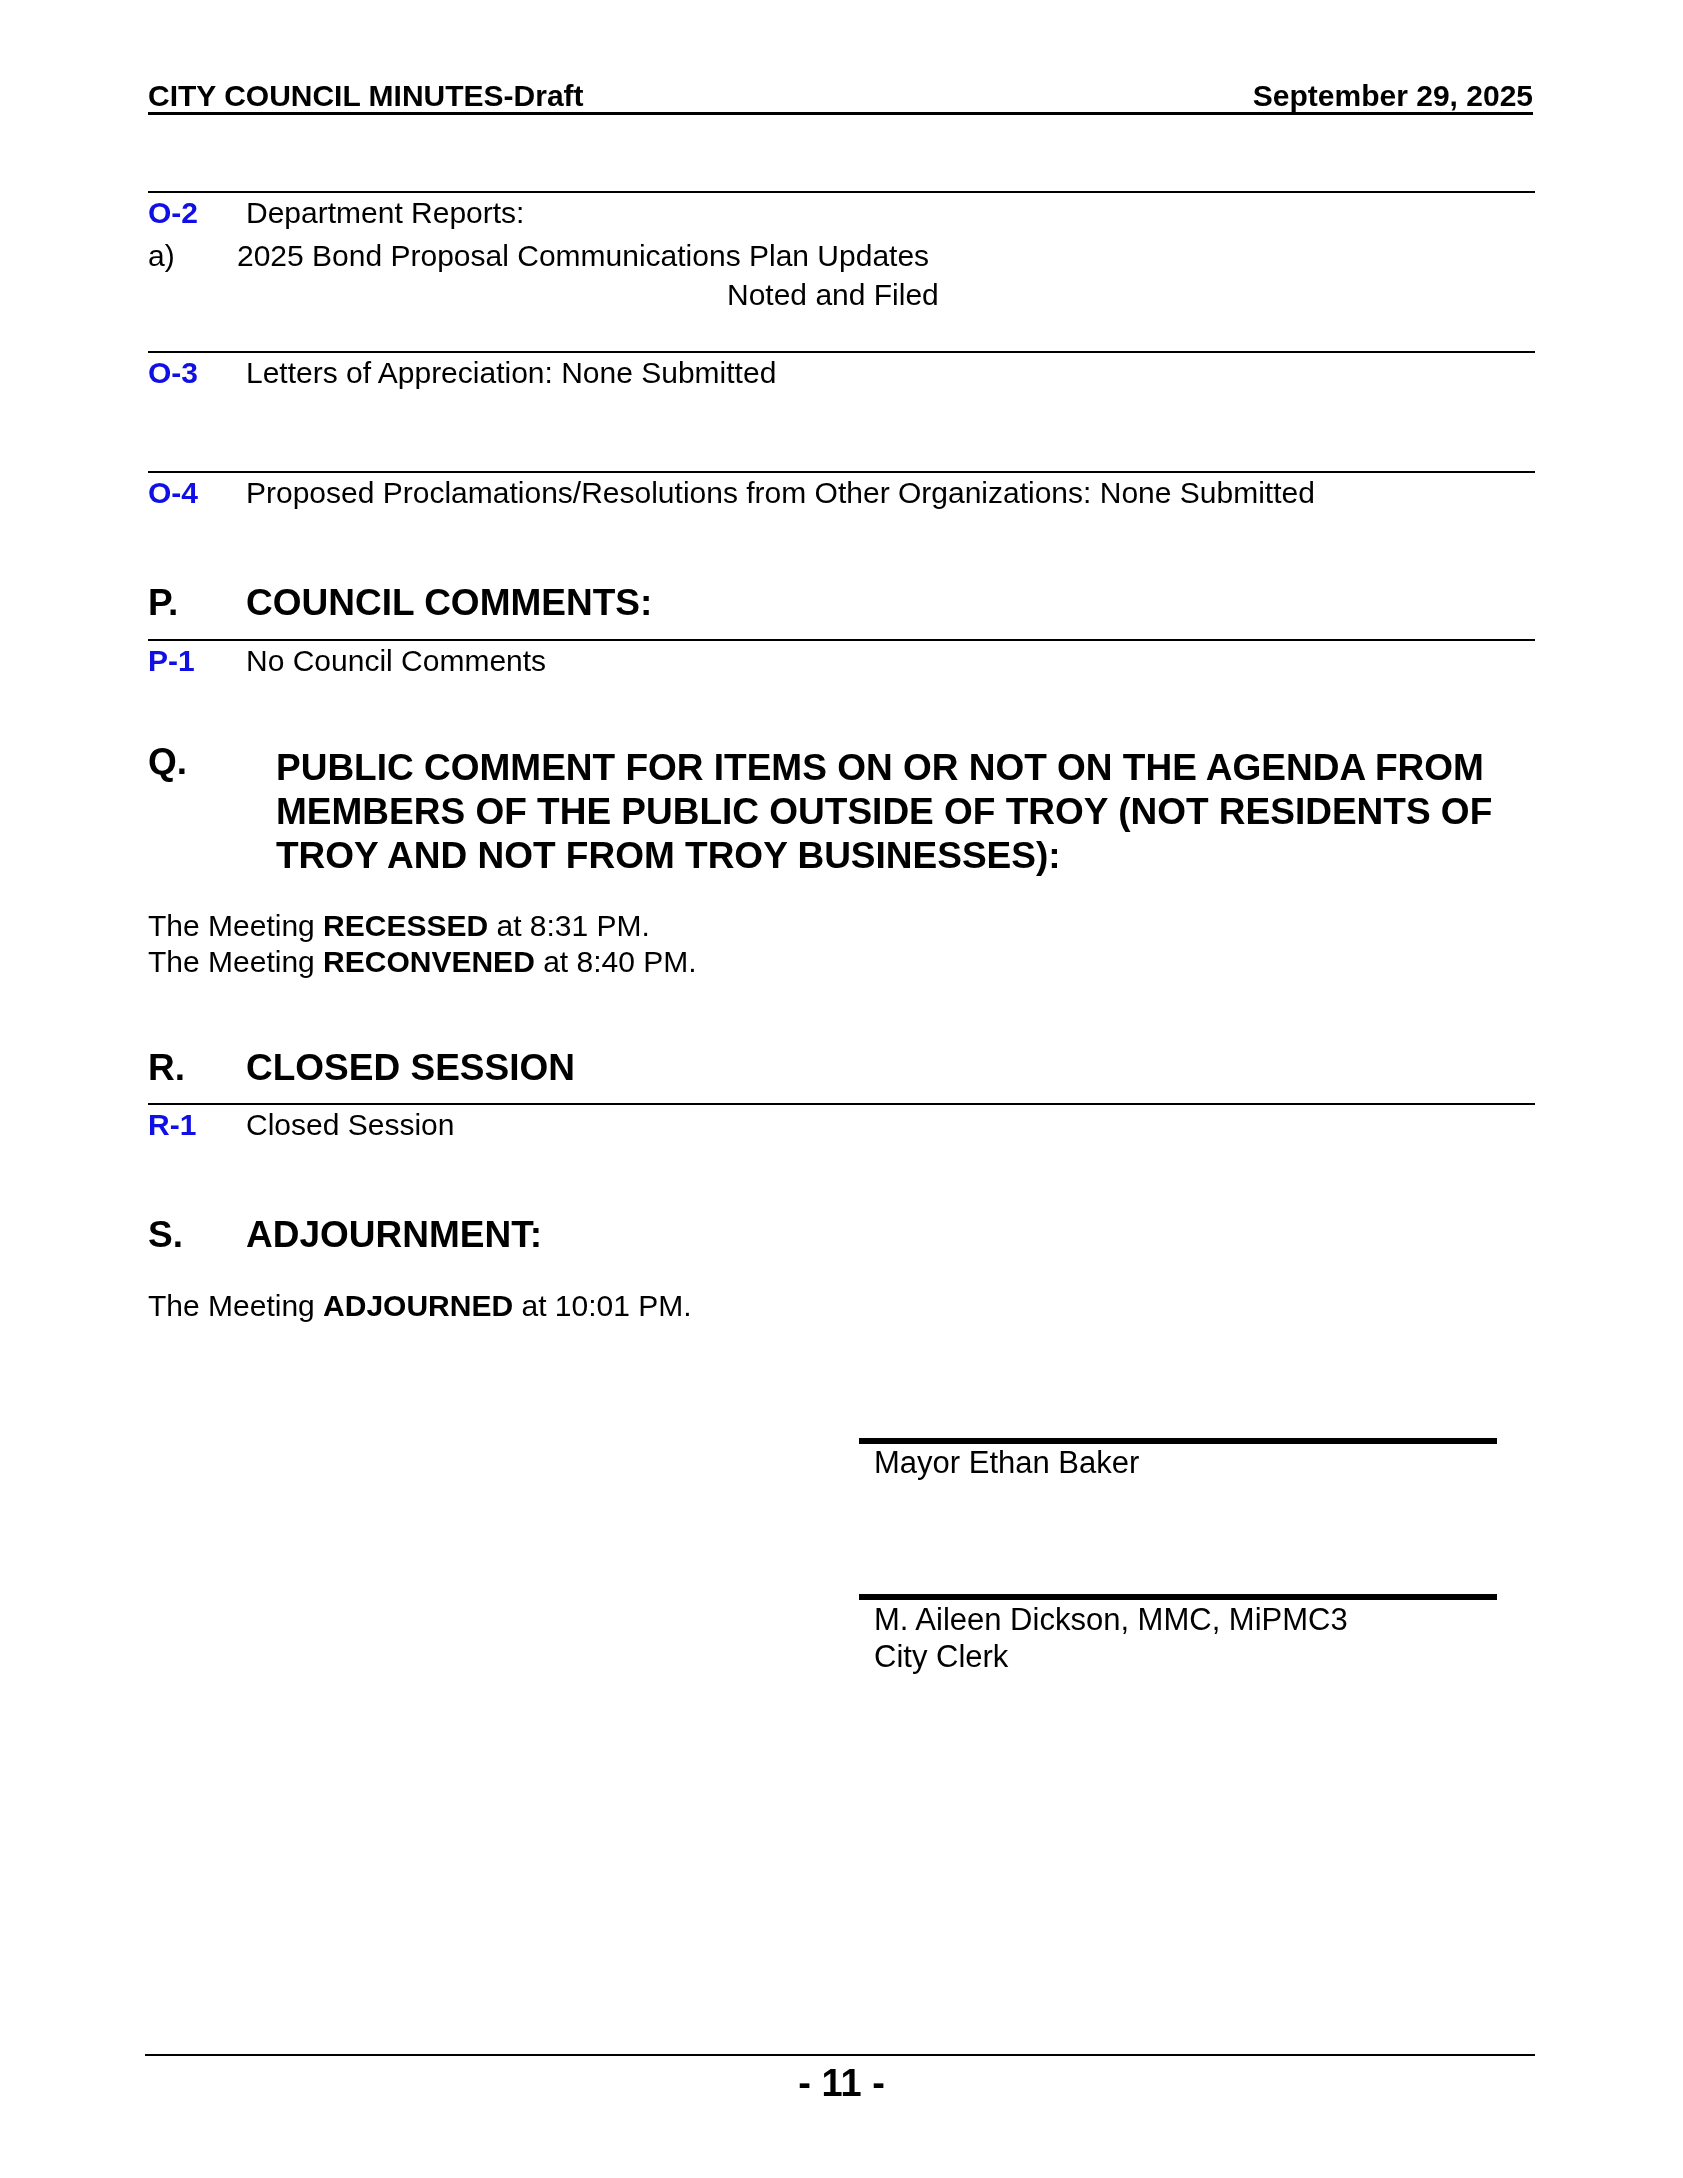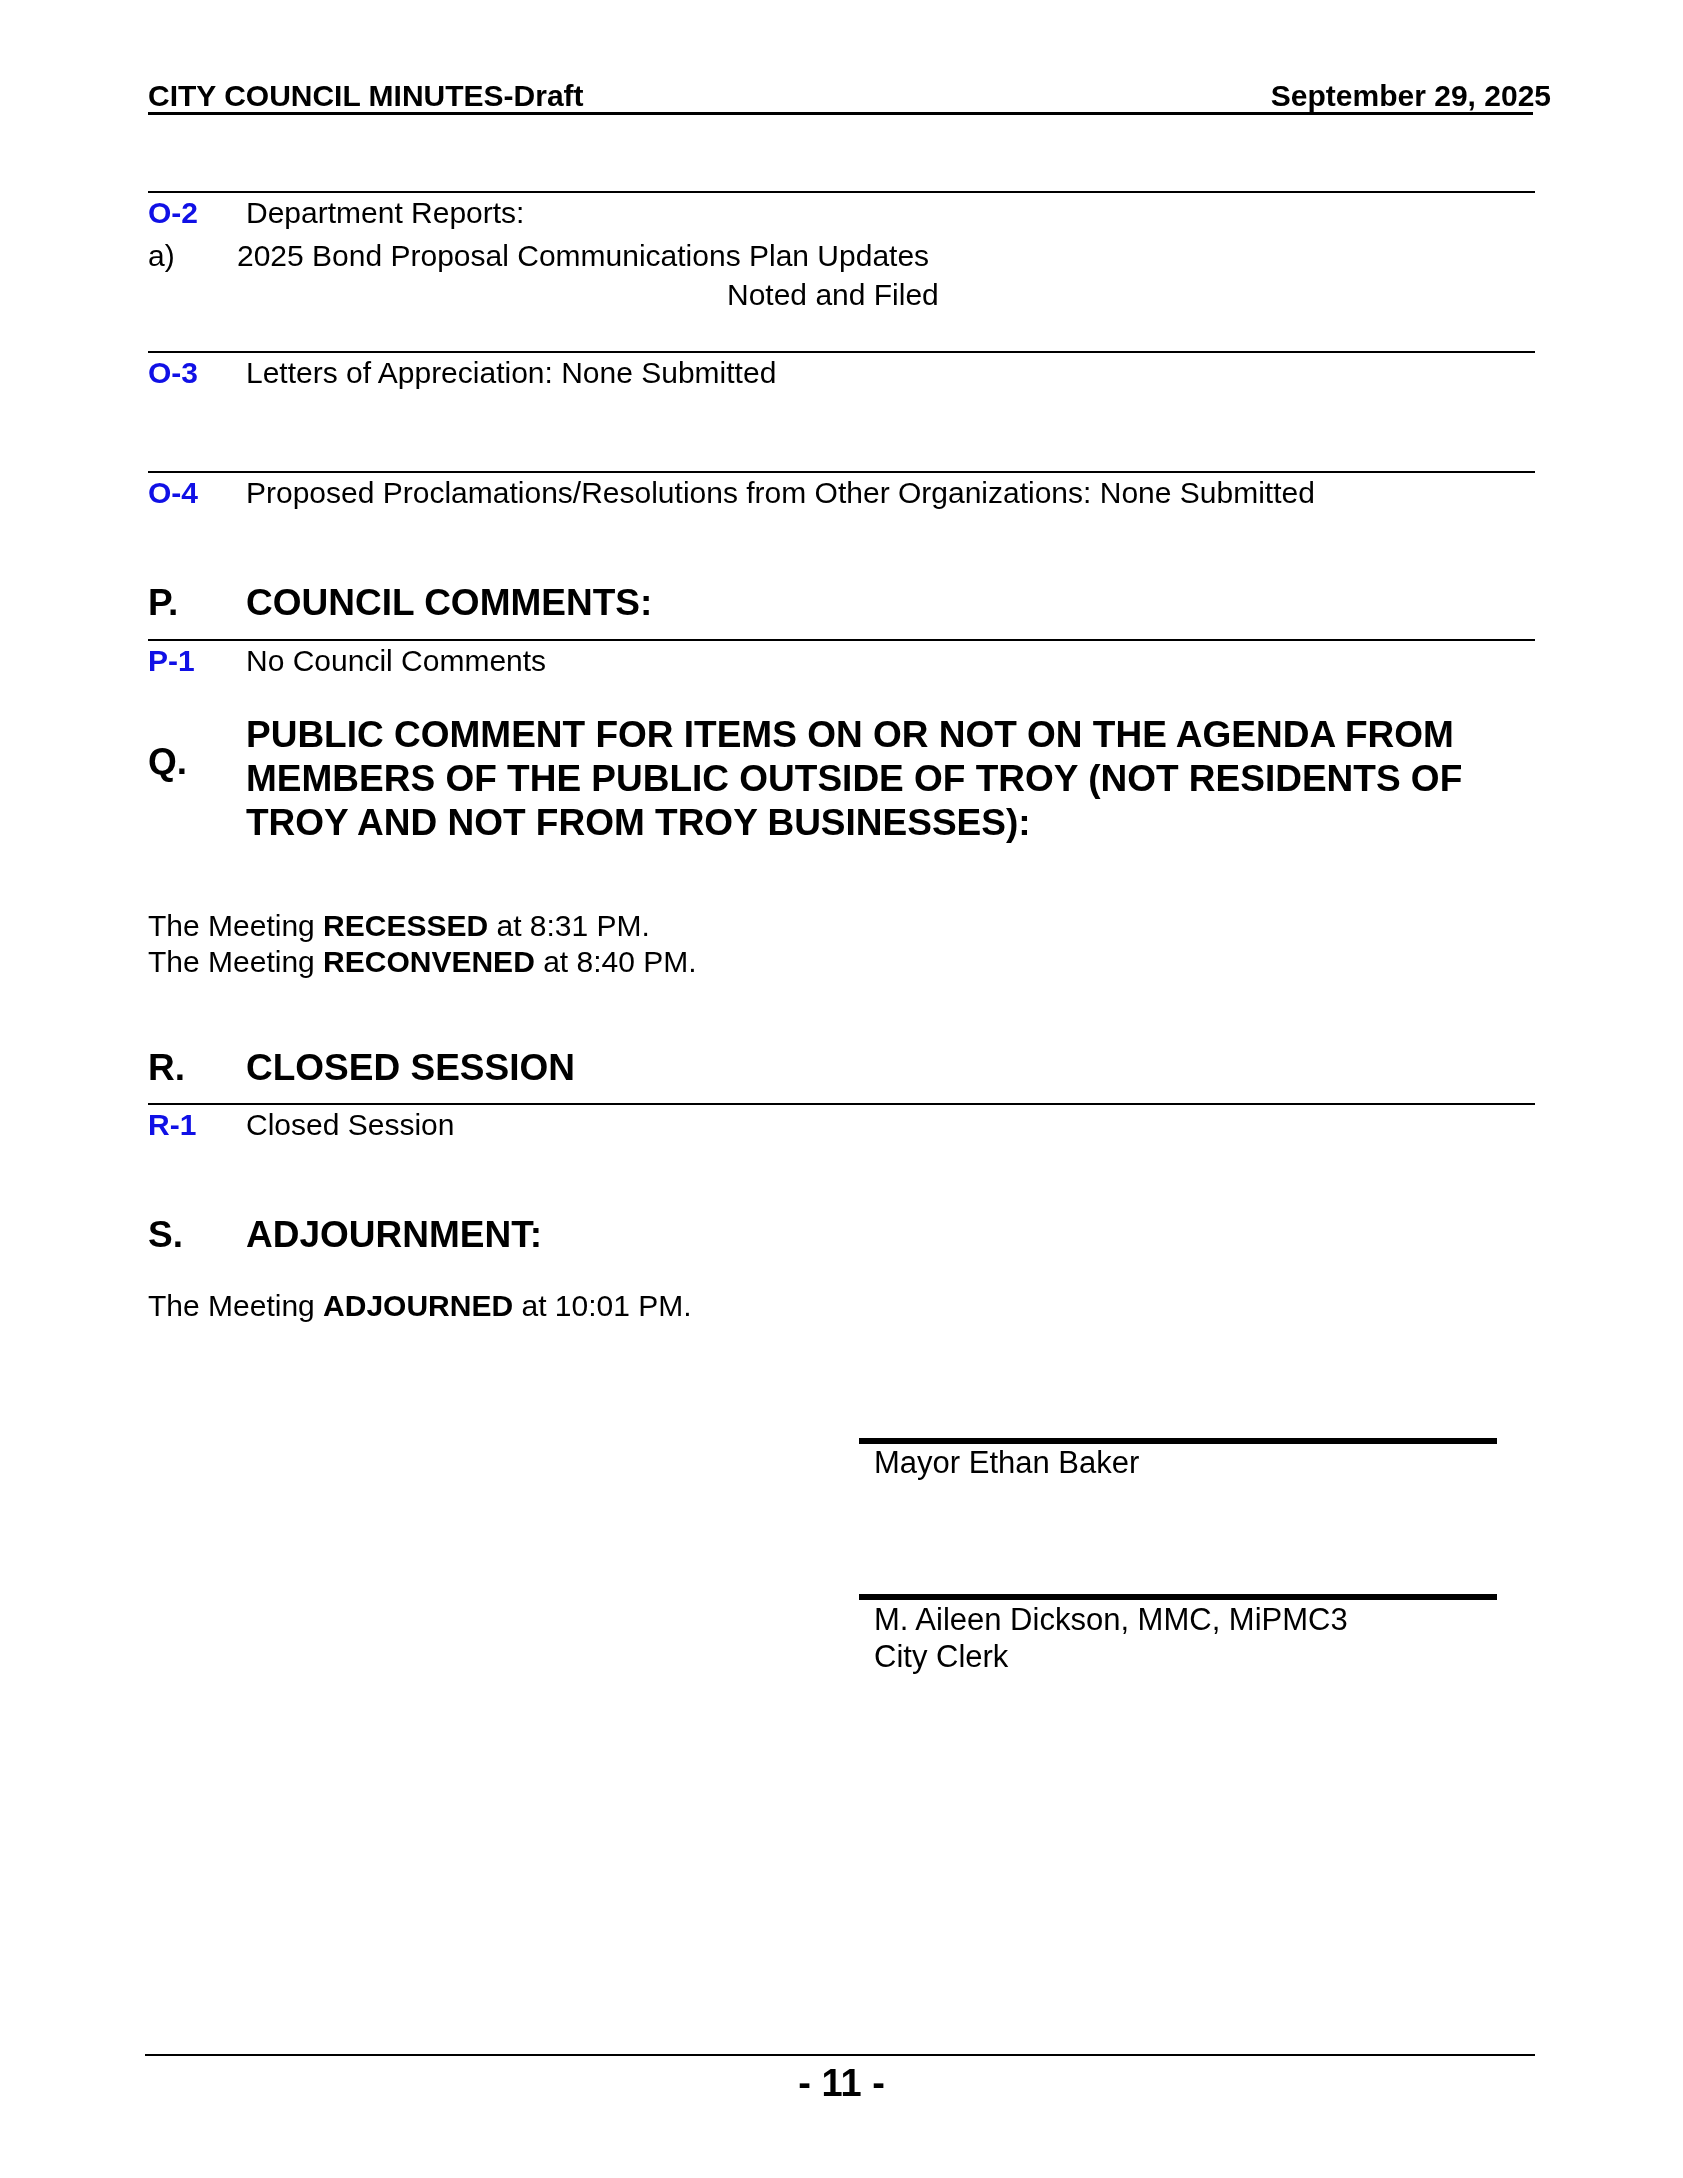--- a/index.html
+++ b/index.html
@@ -1,21 +1,21 @@
 <!DOCTYPE html>
 <html><head>
 <meta charset="utf-8">
 <style>
   html, body { margin:0; padding:0; background:#ffffff; }
   body { width:1683px; height:2178px; position:relative; overflow:hidden;
          font-family:"Liberation Sans", sans-serif; color:#000; }
   .abs { position:absolute; }
   .hdr { font-weight:bold; font-size:30px; top:79px; }
   .hdr-left { left:148px; }
-  .hdr-right { right:132px;margin-left:12px; }
+  .hdr-right { right:150px;margin-left:12px; }
   .hdr-rule { left:148px; width:1385px; top:112px; height:3px; background:#000; }
   .rule { left:148px; width:1387px; height:2px; background:#000; }
   .code { color:#1010e6; font-weight:bold; font-size:30px; left:148px; }
   .title { font-weight:normal; font-size:30px; left:246px; }
   .plain { font-size:30px; }
   .sec-letter { font-weight:bold; font-size:37px; left:148px; }
   .sec-title { font-weight:bold; font-size:37px; left:246px; }
   .q-block { left:246px; width:1287px; font-weight:bold; font-size:37px; line-height:44px; text-align:justify; text-align-last:left; }
   .sig-rule { left:859px; width:638px; height:6px; background:#000; }
   .sig-text { font-size:31px; left:874px; }
@@ -44,21 +44,21 @@
 <div class="abs code" style="top:476px;">O-4</div>
 <div class="abs title" style="top:476px;">Proposed Proclamations/Resolutions from Other Organizations:  None Submitted</div>
 
 <div class="abs sec-letter" style="top:582px;">P.</div>
 <div class="abs sec-title" style="top:582px;">COUNCIL COMMENTS:</div>
 <div class="abs rule" style="top:639px;"></div>
 <div class="abs code" style="top:644px;">P-1</div>
 <div class="abs title" style="top:644px;">No Council Comments</div>
 
 <div class="abs sec-letter" style="top:741px;">Q.</div>
-<div class="abs q-block" style="top:713px;">
+<div class="abs q-block" style="top:746px;margin-left:30px;">
   <div>PUBLIC COMMENT FOR ITEMS ON OR NOT ON THE AGENDA FROM</div>
   <div>MEMBERS OF THE PUBLIC OUTSIDE OF TROY (NOT RESIDENTS OF</div>
   <div>TROY AND NOT FROM TROY BUSINESSES):</div>
 </div>
 
 <div class="abs plain" style="left:148px; top:909px;">
   <span>The Meeting </span><b>RECESSED</b><span> at 8:31 PM.</span>
 </div>
 <div class="abs plain" style="left:148px; top:945px;">
   <span>The Meeting </span><b>RECONVENED</b><span> at 8:40 PM.</span>

